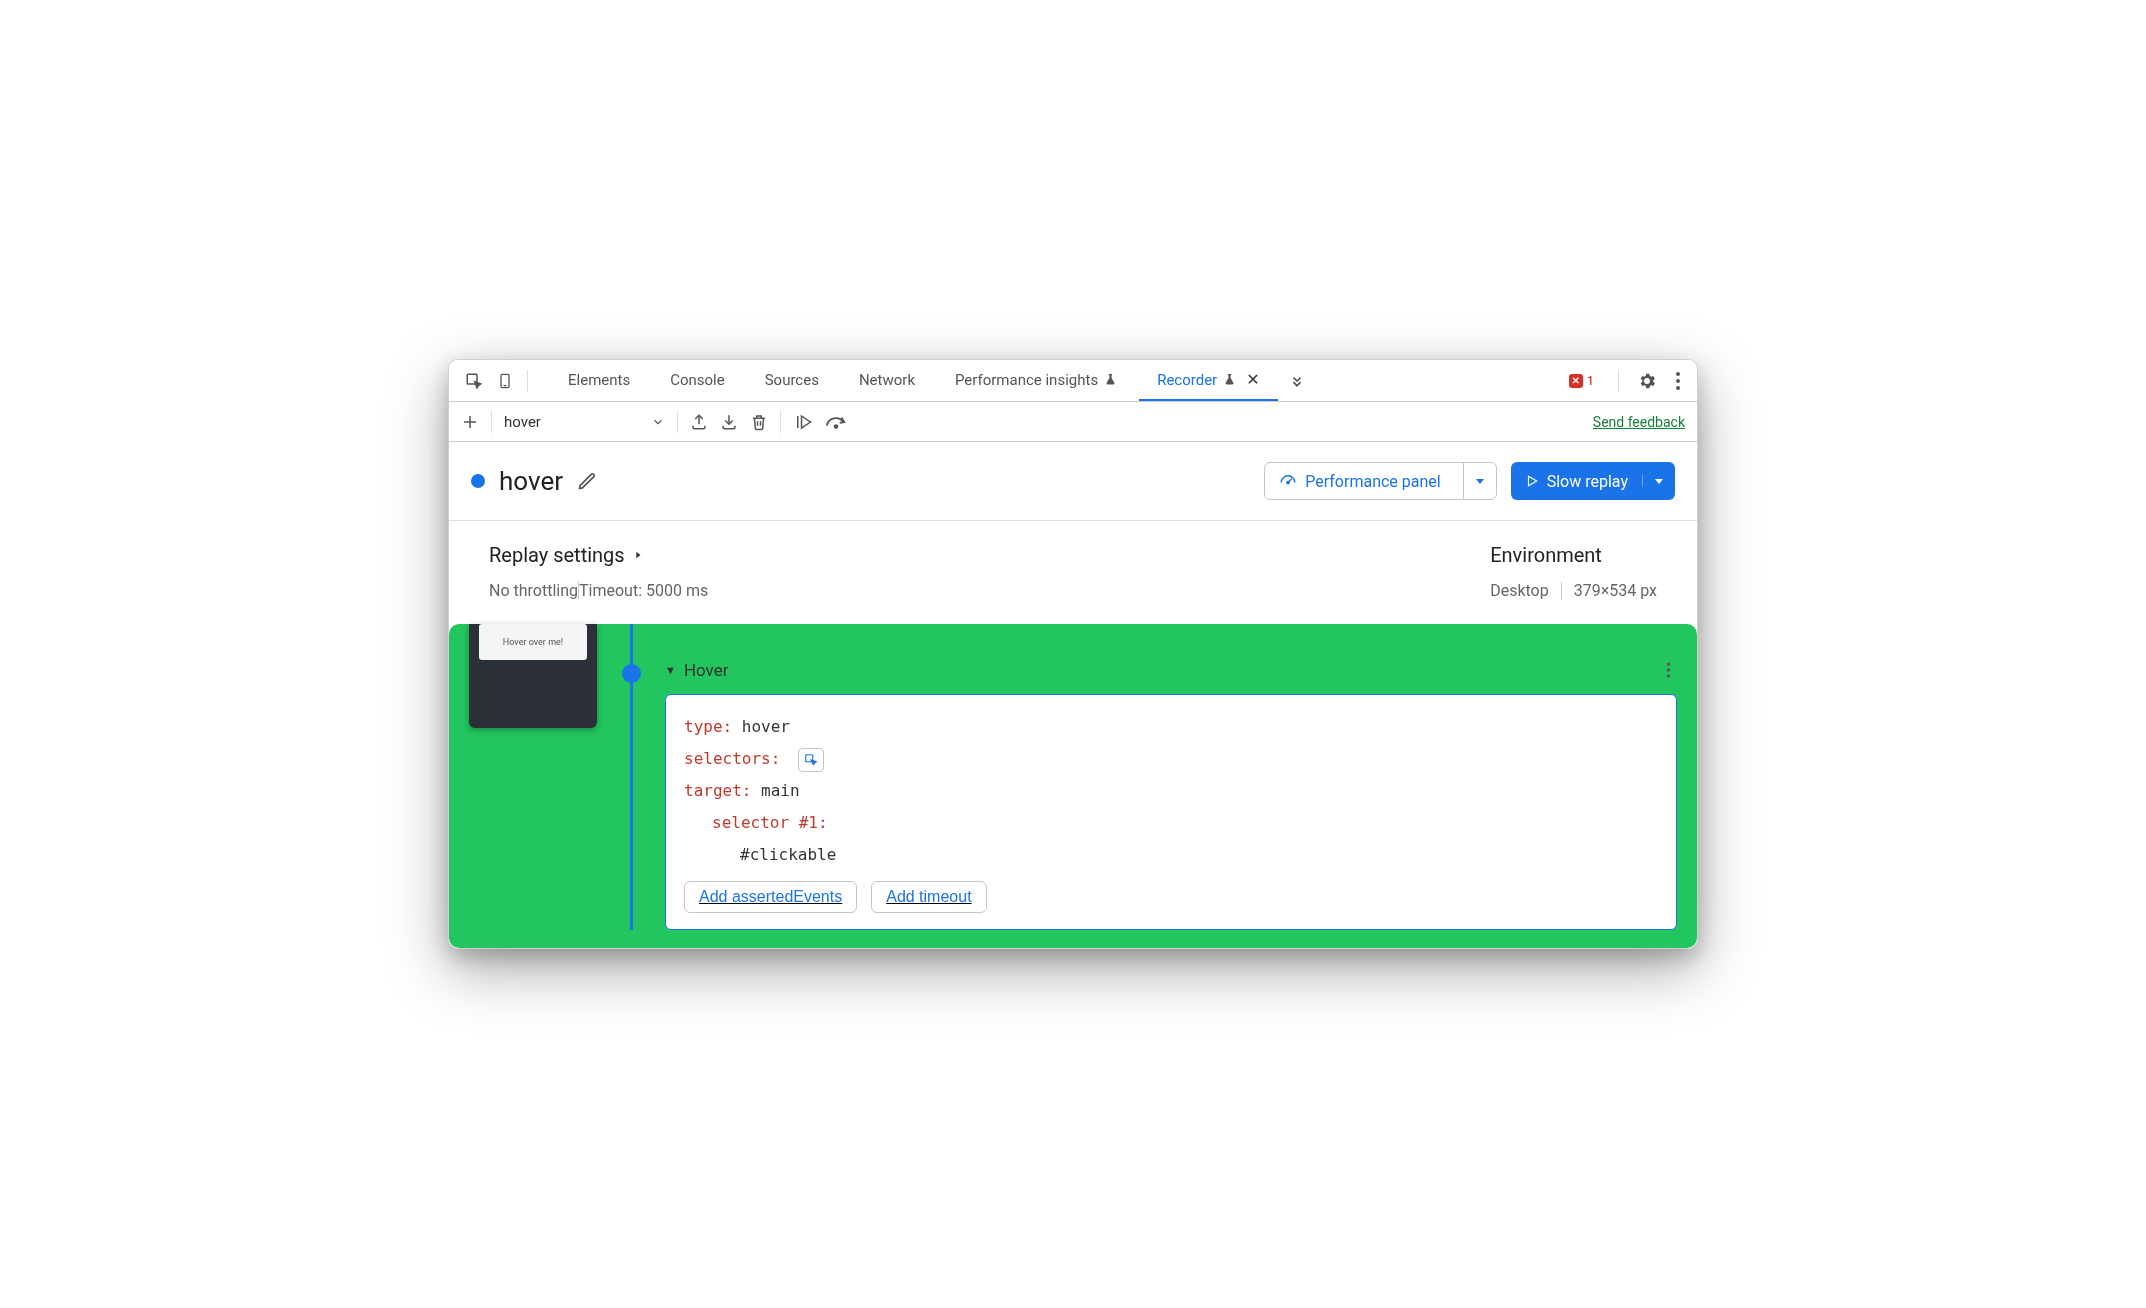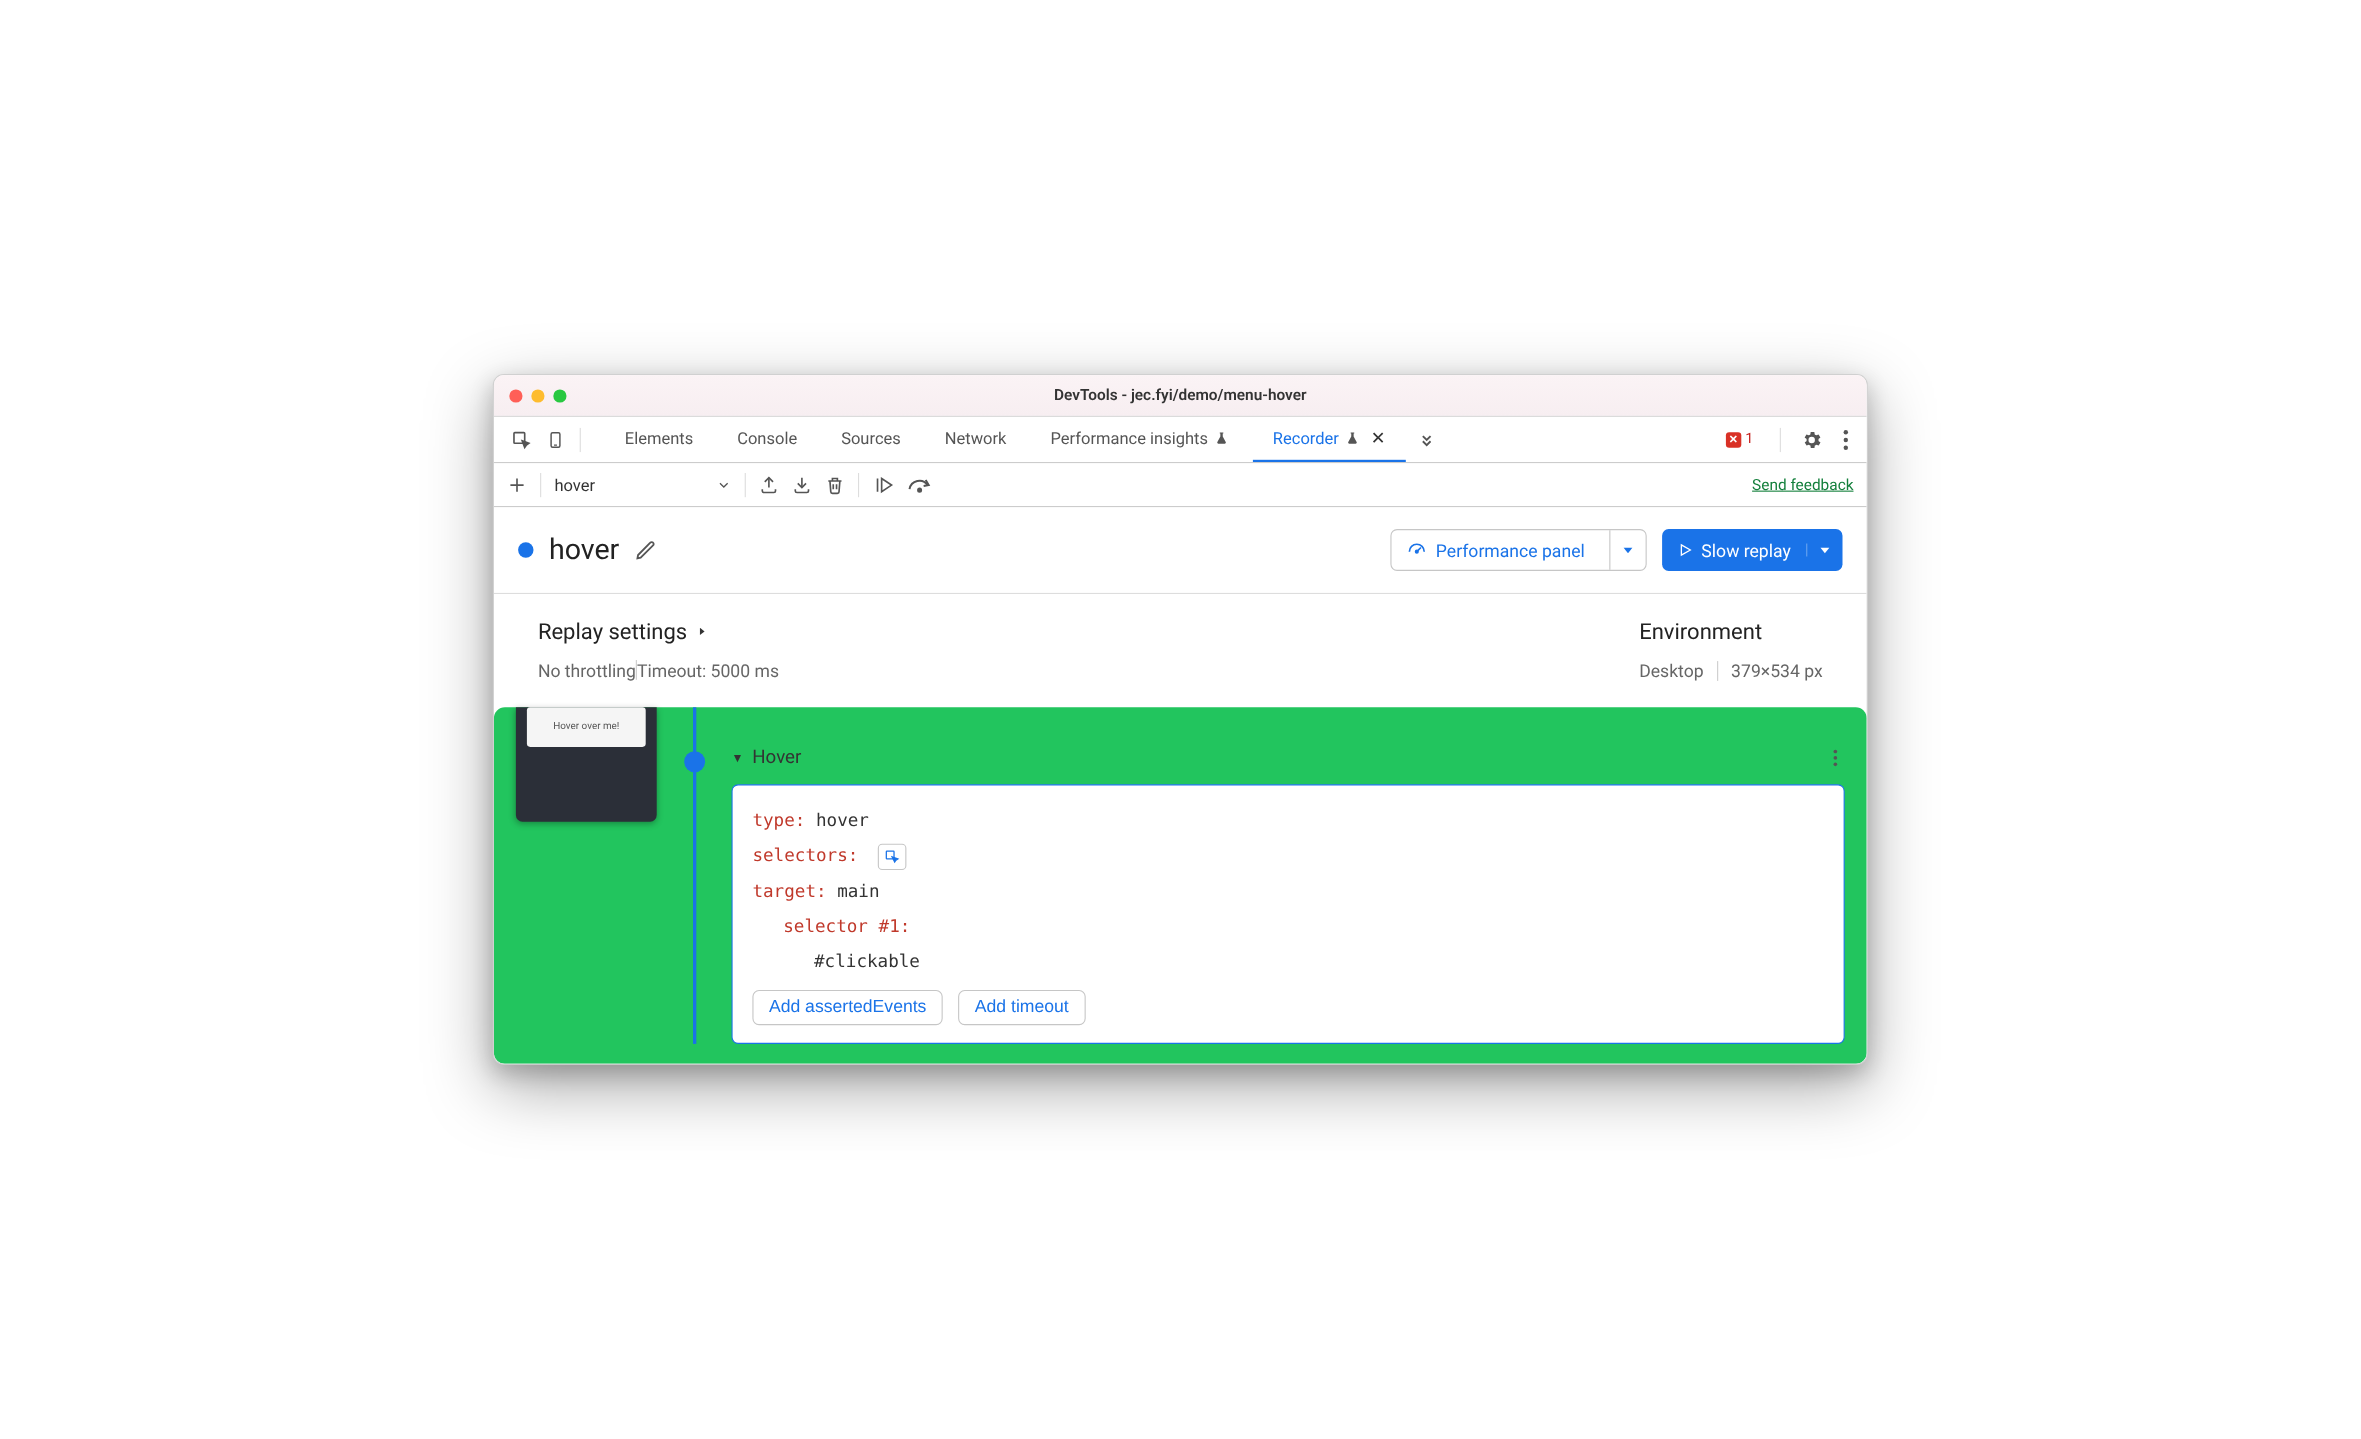--- a/index.html
+++ b/index.html
@@ -149,41 +149,33 @@
   .kv { display:block; }
   .k { color:#c0392b; }
   .v { color:#333; }
   .indent1 { padding-left:28px;}
   .indent2 { padding-left:56px;}
   .pick-btn {
     display:inline-flex; align-items:center; justify-content:center;
     width:26px; height:24px; border:1px solid #c6c6c6; border-radius:4px;
     margin-left:8px; vertical-align:middle; color:#1a73e8;
   }
-  .card-actions { display:flex; gap:14px; margin-top:10px;}
+  .card-actions { display:flex; gap:14px; margin-top:10px;text-decoration:underline;}
   .chip-btn {
     border:1px solid #c6c6c6; border-radius:6px; background:#fff;
     color:#1a73e8; font-size:16px; padding:6px 14px;
     font-family:-apple-system, BlinkMacSystemFont, sans-serif;
     cursor:pointer;
   }
 </style>
 </head>
 <body>
 
 <div class="window">
 
-  <div class="titlebar">
-    <div class="traffic-lights">
-      <div class="traffic-dot dot-red"></div>
-      <div class="traffic-dot dot-yellow"></div>
-      <div class="traffic-dot dot-green"></div>
-    </div>
-    <div class="title-text">DevTools - jec.fyi/demo/menu-hover</div>
-  </div>
 
   <div class="tabstrip">
     <div class="leading-icons">
       <span class="icon-btn">
         <svg width="18" height="18" viewBox="0 0 24 24" fill="none" stroke="#555" stroke-width="2">
             <rect x="3" y="3" width="13" height="13" rx="1"></rect>
             <path d="M13 13 l8 3 -3 2 -2 3 -3 -8z" fill="#555"></path>
           </svg>
       </span>
       <span class="icon-btn">

